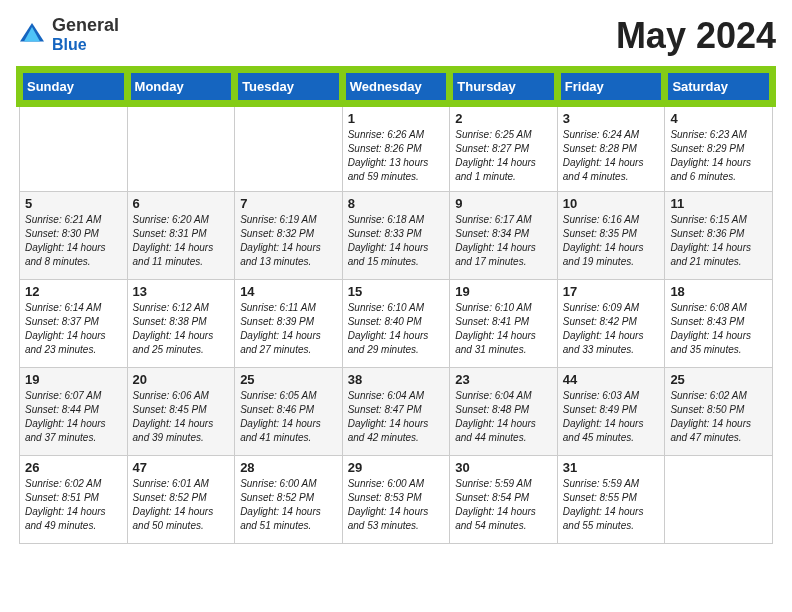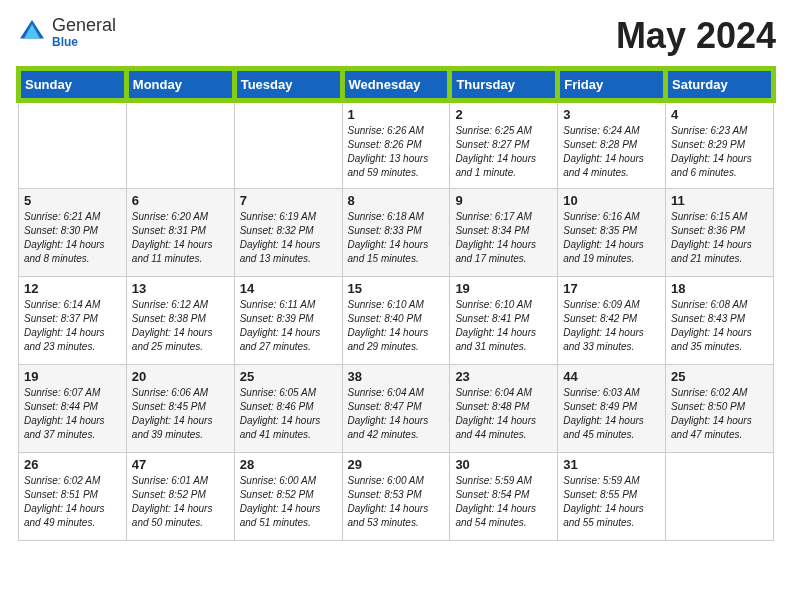--- a/index.html
+++ b/index.html
@@ -21,25 +21,25 @@
       align-items: center;
       gap: 4px;
     }
     .logo-text {
       display: flex;
       flex-direction: column;
       line-height: 1.1;
     }
     .logo-general {
       font-size: 18px;
-      font-weight: normal;
+      font-weight: bold;
       color: #333;
     }
     .logo-blue {
-      font-size: 12px;
+      font-size: 16px;
       font-weight: bold;
       color: #1565c0;
     }
     .logo-icon {
       width: 32px;
       height: 32px;
     }
     .title-block {
       text-align: right;
     }
@@ -58,21 +58,21 @@
       border-collapse: collapse;
       table-layout: fixed;
     }
     thead th {
       background: #1565c0;
       color: #fff;
       font-size: 13px;
       font-weight: bold;
       padding: 6px 4px;
       text-align: left;
-      border: 5px solid #84cc16;
+      border: 7px solid #84cc16;
     }
     tbody td {
       border: 1px solid #ccc;
       vertical-align: top;
       padding: 4px 5px;
       font-size: 10.5px;
       color: #222;
       height: 88px;
       background: #fff;
     }

